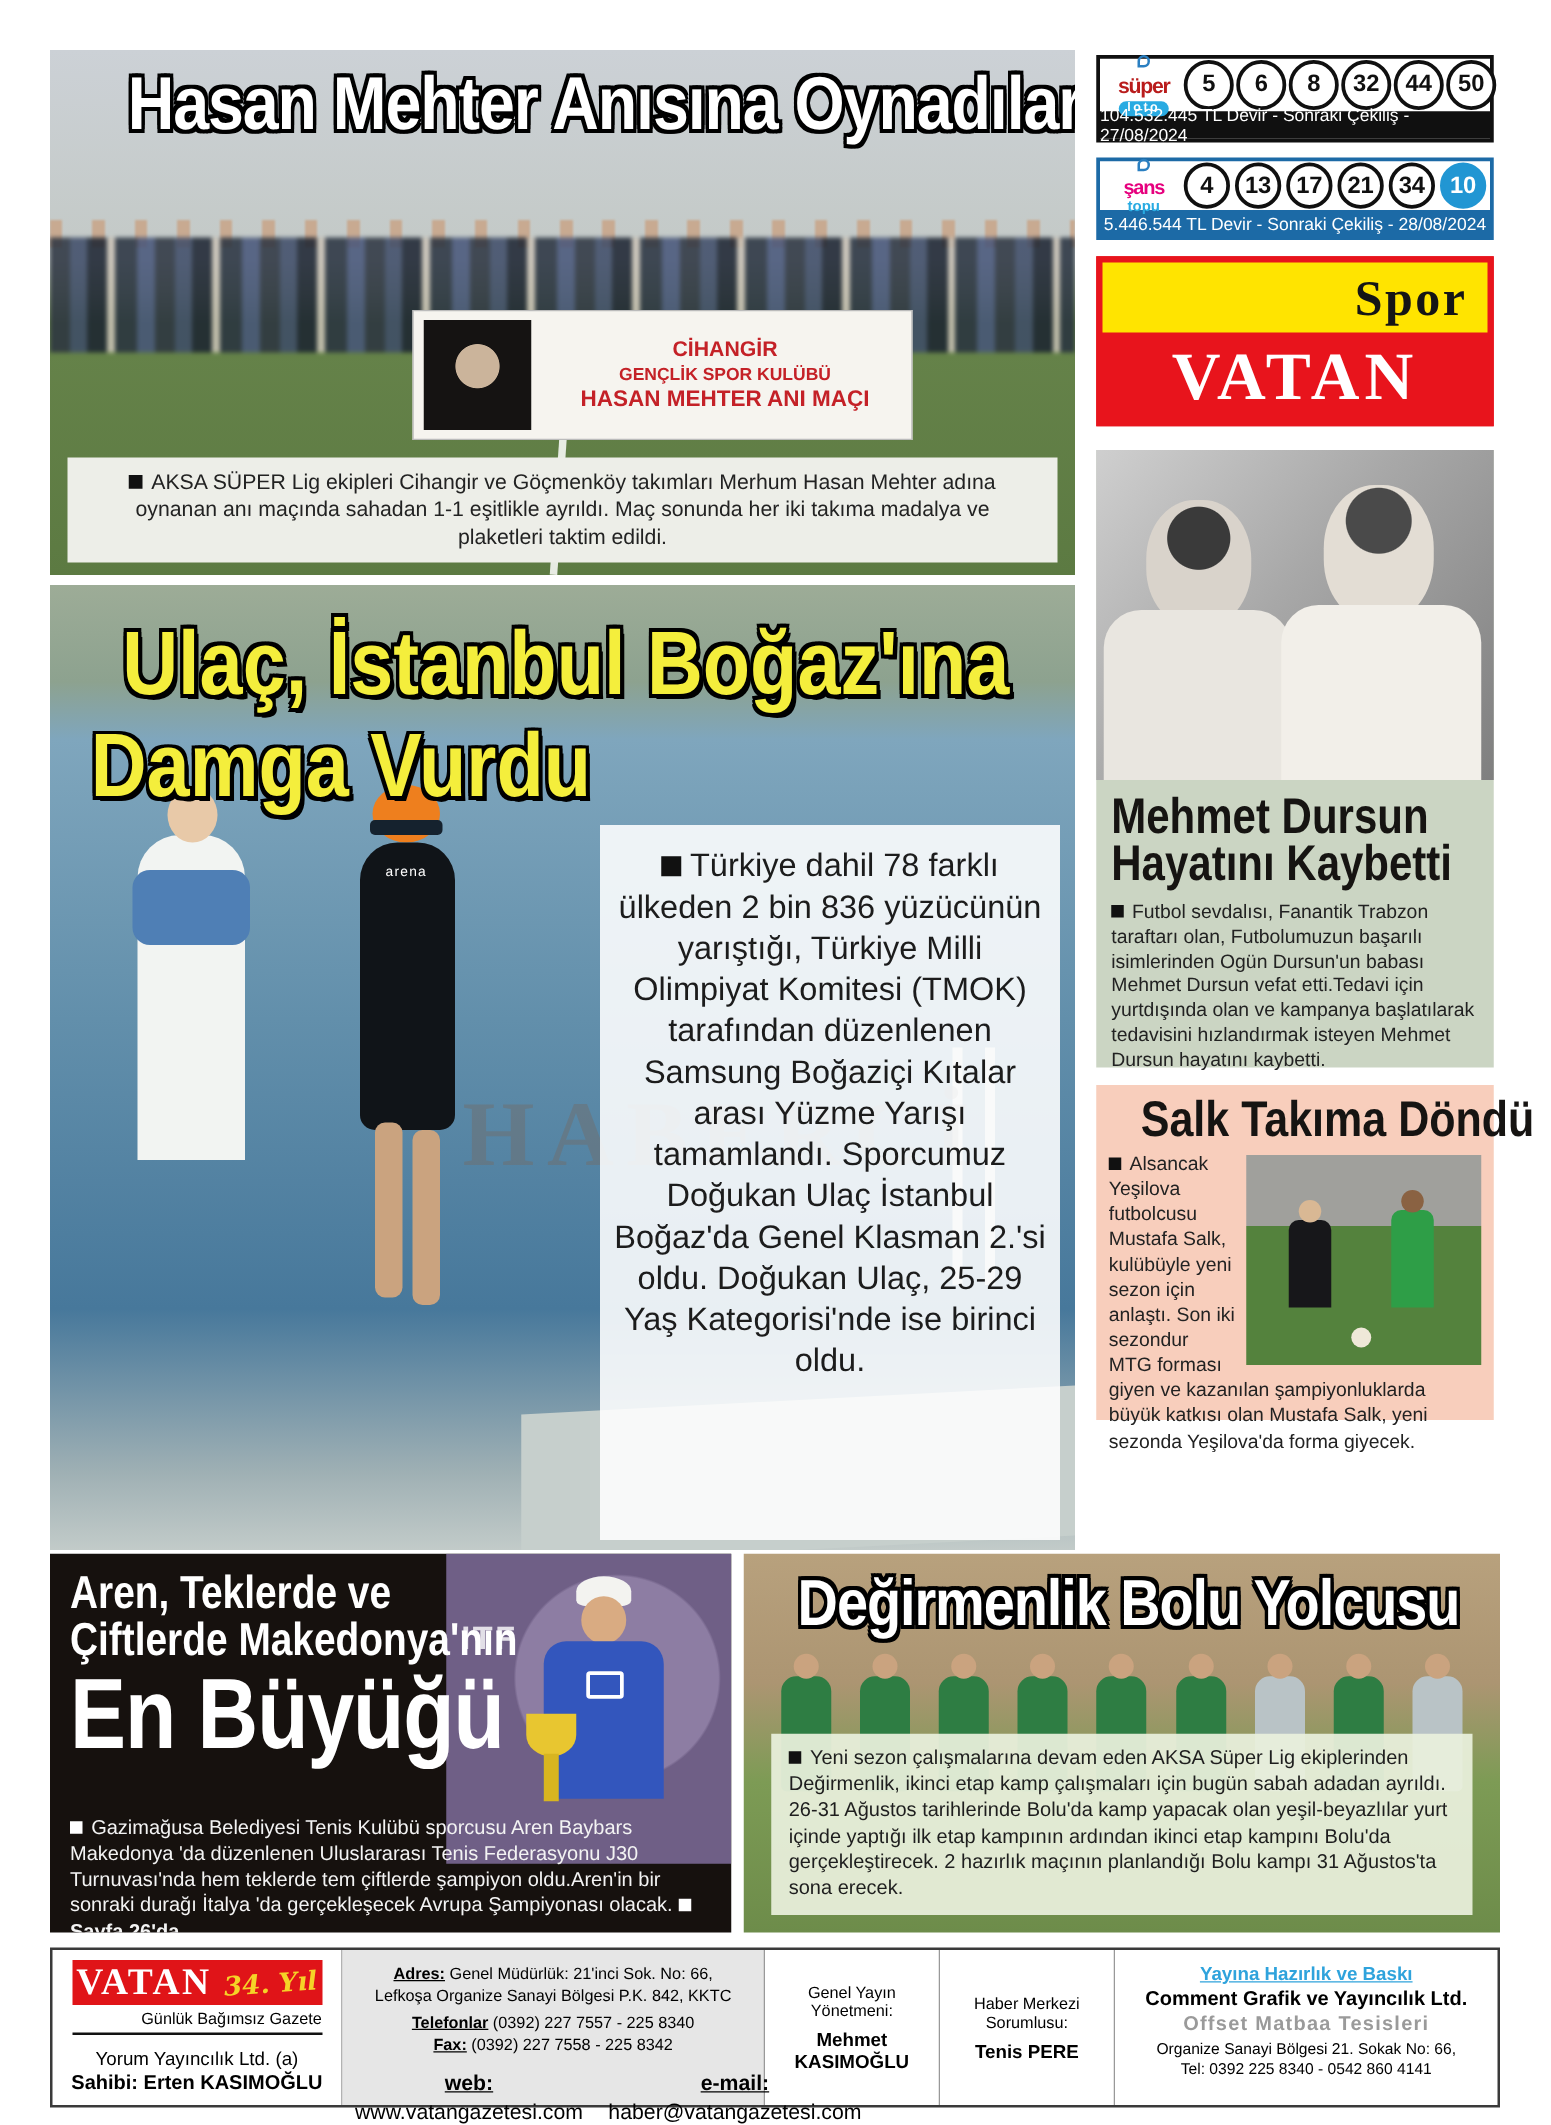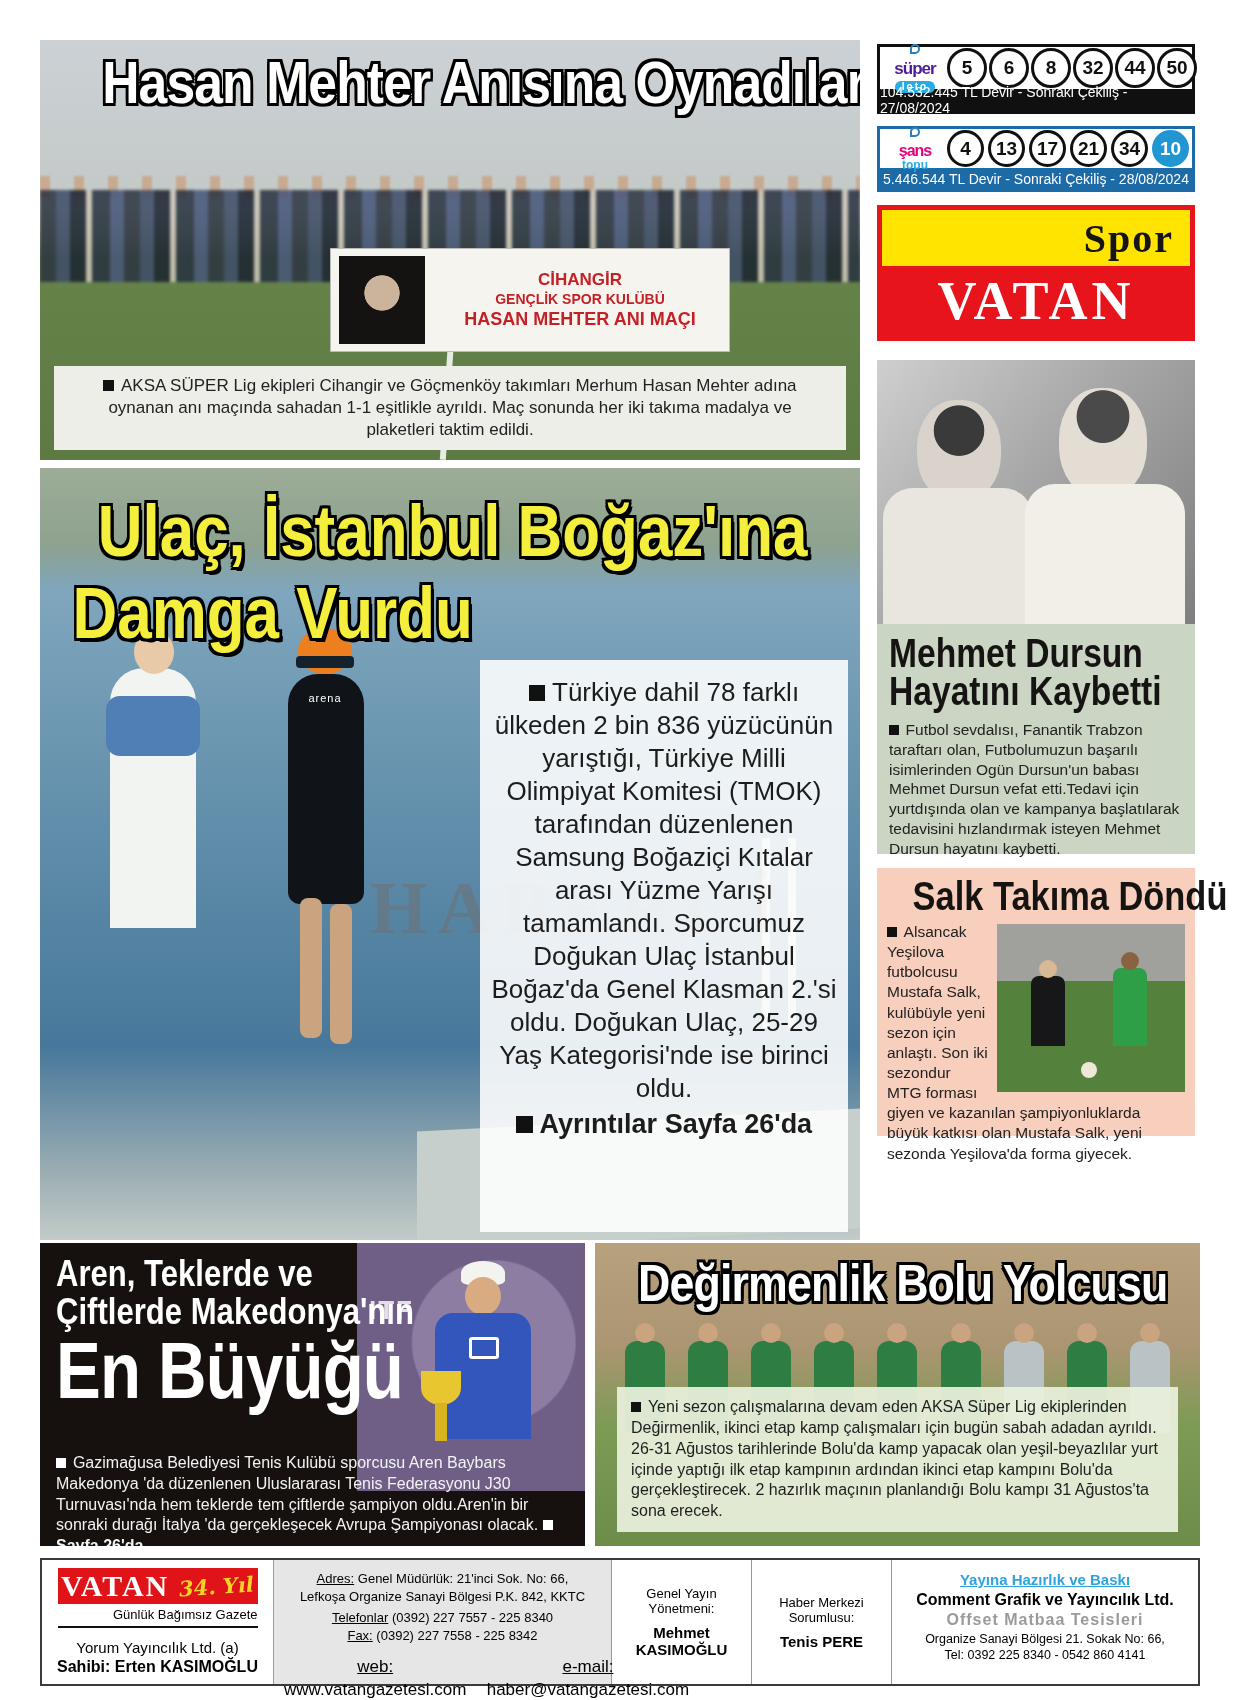--- a/index.html
+++ b/index.html
@@ -22,21 +22,21 @@
 .banner-text{flex:1;text-align:center;color:#c42127;font-weight:bold;line-height:1.25}
 .field-line{left:49.5%;top:242px;width:6px;height:178px;background:rgba(255,255,255,.85);transform:rotate(4deg)}
 .caption-box{left:14px;right:14px;bottom:10px;background:#edeee8;padding:9px 24px;font-size:17px;line-height:1.3;text-align:center;color:#222}
 
 .lotto{left:877px;width:318px;background:#fff}
 .lotto.super{top:44px;height:70px;border:3px solid #101010}
 .lotto.sans{top:126px;height:66px;border:3px solid #1c6aa6}
 .lotto-row{display:flex;align-items:center;height:42px;padding:1px 3px}
 .lotto-logo{width:64px;text-align:center;line-height:1;flex:none}
 .mp-dot{display:inline-block;width:10px;height:10px;border:2px solid #2a7fc1;border-radius:50% 50% 50% 0;vertical-align:top}
-.super-word{color:#4c1d95;font-weight:bold;font-size:17px;letter-spacing:-1px}
+.super-word{color:#b91c1c;font-weight:bold;font-size:17px;letter-spacing:-1px}
 .loto-word{display:inline-block;background:#29abe2;color:#fff;font-weight:bold;font-size:10px;border-radius:8px;padding:1px 7px;letter-spacing:2px}
 .sans-word{color:#e6007e;font-weight:bold;font-size:16px;letter-spacing:-1px}
 .topu-word{color:#29abe2;font-weight:bold;font-size:12px}
 .balls{display:flex;gap:2px;flex:1;justify-content:space-between}
 .ball{width:40px;height:40px;border:3px solid #101010;border-radius:50%;background:#fff;color:#101010;font-weight:bold;font-size:19px;display:flex;align-items:center;justify-content:center;flex:none}
 .ball.blue{background:#2196d3;border-color:#2196d3;color:#fff}
 .lotto-bar{height:22px;display:flex;align-items:center;justify-content:center;color:#fff;font-size:14px}
 .bar-black{background:#101010}
 .bar-blue{background:#1c6aa6}
 
@@ -110,21 +110,21 @@
 .fcol{border-right:1px solid #999;padding:8px 10px}
 .fcol:last-child{border-right:none}
 .f-logo{width:232px;display:flex;flex-direction:column;align-items:center}
 .vatan-red{width:200px;height:44px;background:#e01418;display:flex;align-items:center;justify-content:center;gap:10px}
 .vatan-red .vt{font-family:"Liberation Serif",serif;font-weight:bold;color:#fff;font-size:30px;letter-spacing:2px}
 .vatan-red .yil{font-family:"DejaVu Serif",serif;font-style:italic;font-weight:bold;color:#f5d327;font-size:21px;transform:rotate(-4deg)}
 .f-gunluk{width:200px;text-align:right;font-size:13px;font-weight:normal;border-bottom:2px solid #111;padding:3px 0 4px}
 .f-yorum{font-size:15px;margin-top:11px}
 .f-sahibi{font-size:16px;font-weight:bold;margin-top:2px}
 .f-contact{width:338px;background:#e6e6e6;font-size:13px;line-height:1.35;text-align:center;padding-top:10px}
-.lbl{font-weight:normal;text-decoration:underline}
+.lbl{font-weight:bold;text-decoration:underline}
 .f-mail-row{display:flex;justify-content:space-between;margin-top:12px;font-size:17px;text-align:center}
 .f-name{width:140px;display:flex;flex-direction:column;justify-content:center;text-align:center;gap:8px}
 .f-name .role{font-size:13px}
 .f-name .person{font-size:15px;font-weight:bold}
 .f-print{flex:1;text-align:center;padding-top:10px;line-height:1.3}
 .f-print .blue{color:#2fa3dc;font-weight:bold;font-size:15px;text-decoration:underline}
 .f-print .comment{font-weight:bold;font-size:16px}
 .f-print .offset{font-weight:bold;font-size:16px;color:#9a9a9a;letter-spacing:1px}
 .f-print .small{font-size:12.5px}
 </style>
@@ -229,21 +229,20 @@
       <div class="arena-label">arena</div>
       <div class="legs"></div>
     </div>
     <div class="abs ladder"></div>
     <div class="abs pier"></div>
     <div class="abs ulac-h1"><span class="cond oy">Ulaç, İstanbul Boğaz'ına</span></div>
     <div class="abs ulac-h2"><span class="cond oy">Damga Vurdu</span></div>
     <div class="abs watermark">HABERCİ</div>
     <div class="abs ulac-textbox">
       <div class="ulac-body"><span class="sq"></span><span>Türkiye dahil 78 farklı ülkeden 2 bin 836 yüzücünün yarıştığı, Türkiye Milli Olimpiyat Komitesi (TMOK) tarafından düzenlenen Samsung Boğaziçi Kıtalar arası Yüzme Yarışı tamamlandı. Sporcumuz Doğukan Ulaç İstanbul Boğaz'da Genel Klasman 2.'si oldu. Doğukan Ulaç, 25-29 Yaş Kategorisi'nde ise birinci oldu.</span></div>
-      <div class="ulac-more"><span class="sq"></span><span>Ayrıntılar Sayfa 26'da</span></div>
     </div>
   </div>
 
   <div class="abs aren">
     <div class="tennis-photo">
       <div class="itf-label">ITF</div>
       <div class="tp-cap"></div>
       <div class="tp-head"></div>
       <div class="tp-shirt"></div>
       <div class="tp-book"></div>

